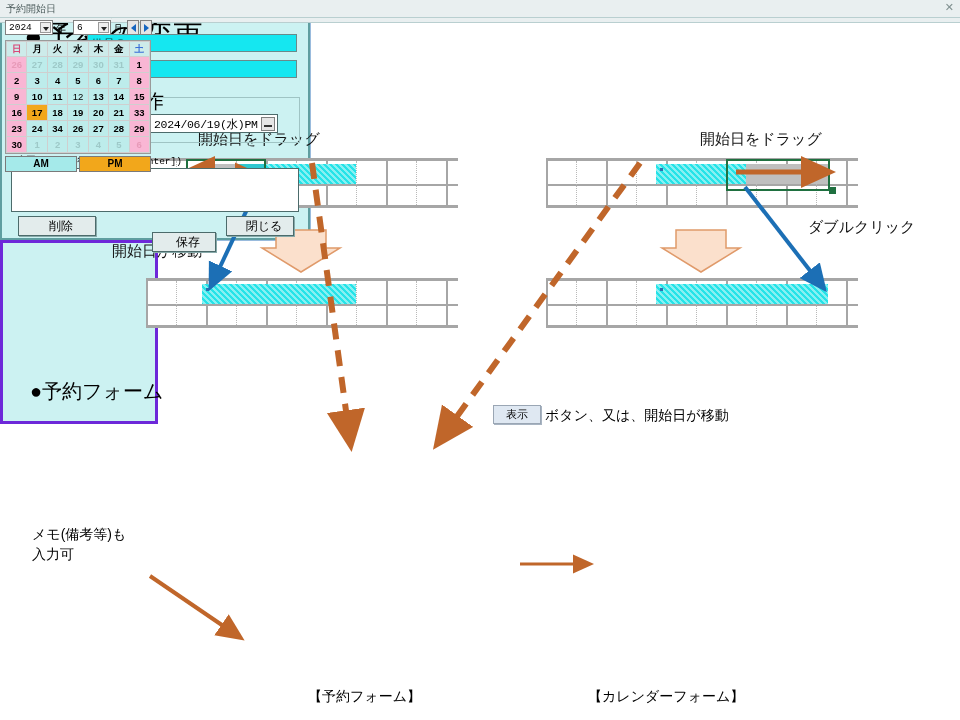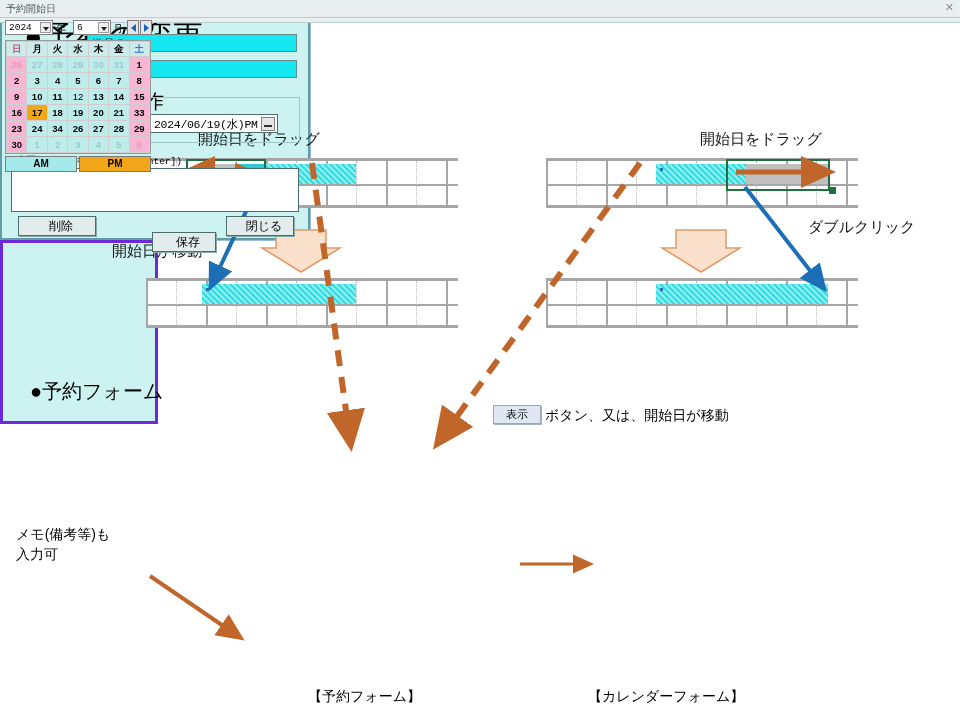--- a/index.html
+++ b/index.html
@@ -122,21 +122,21 @@
     font-size:10px;font-weight:bold;text-align:center;line-height:14px;}
   #btn-am{left:0;width:72px;background:#a5eaea;color:#000;}
   #btn-pm{left:74px;width:72px;background:#f2a71b;color:#000;}
 
   
   #disp-btn{position:absolute;left:493px;top:405px;width:48px;height:19px;
     background:#dfe8f2;border:1px solid #9aa6b4;box-sizing:border-box;font-size:11px;
     text-align:center;line-height:17px;box-shadow:1px 1px 0 #a8b4c2;}
   #disp-note{position:absolute;left:545px;top:407px;font-size:14px;white-space:nowrap;}
 
-  #memo-note{position:absolute;left:16px;top:524px;font-size:14px;line-height:20px;white-space:nowrap;}
+  #memo-note{position:absolute;left:32px;top:524px;font-size:14px;line-height:20px;white-space:nowrap;}
   #cap-res{position:absolute;left:308px;top:688px;font-size:14px;white-space:nowrap;}
   #cap-cal{position:absolute;left:588px;top:688px;font-size:14px;white-space:nowrap;}
 
   #lbl-drag-start{left:198px;top:130px;}
   #lbl-drag-end{left:700px;top:130px;}
   #lbl-moved-start{left:112px;top:242px;}
   #lbl-moved-end{left:808px;top:218px;}
 </style>
 </head>
 <body>

